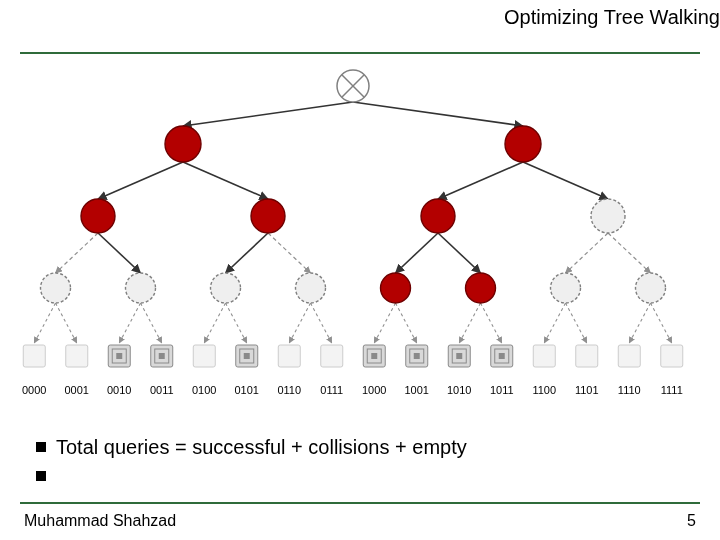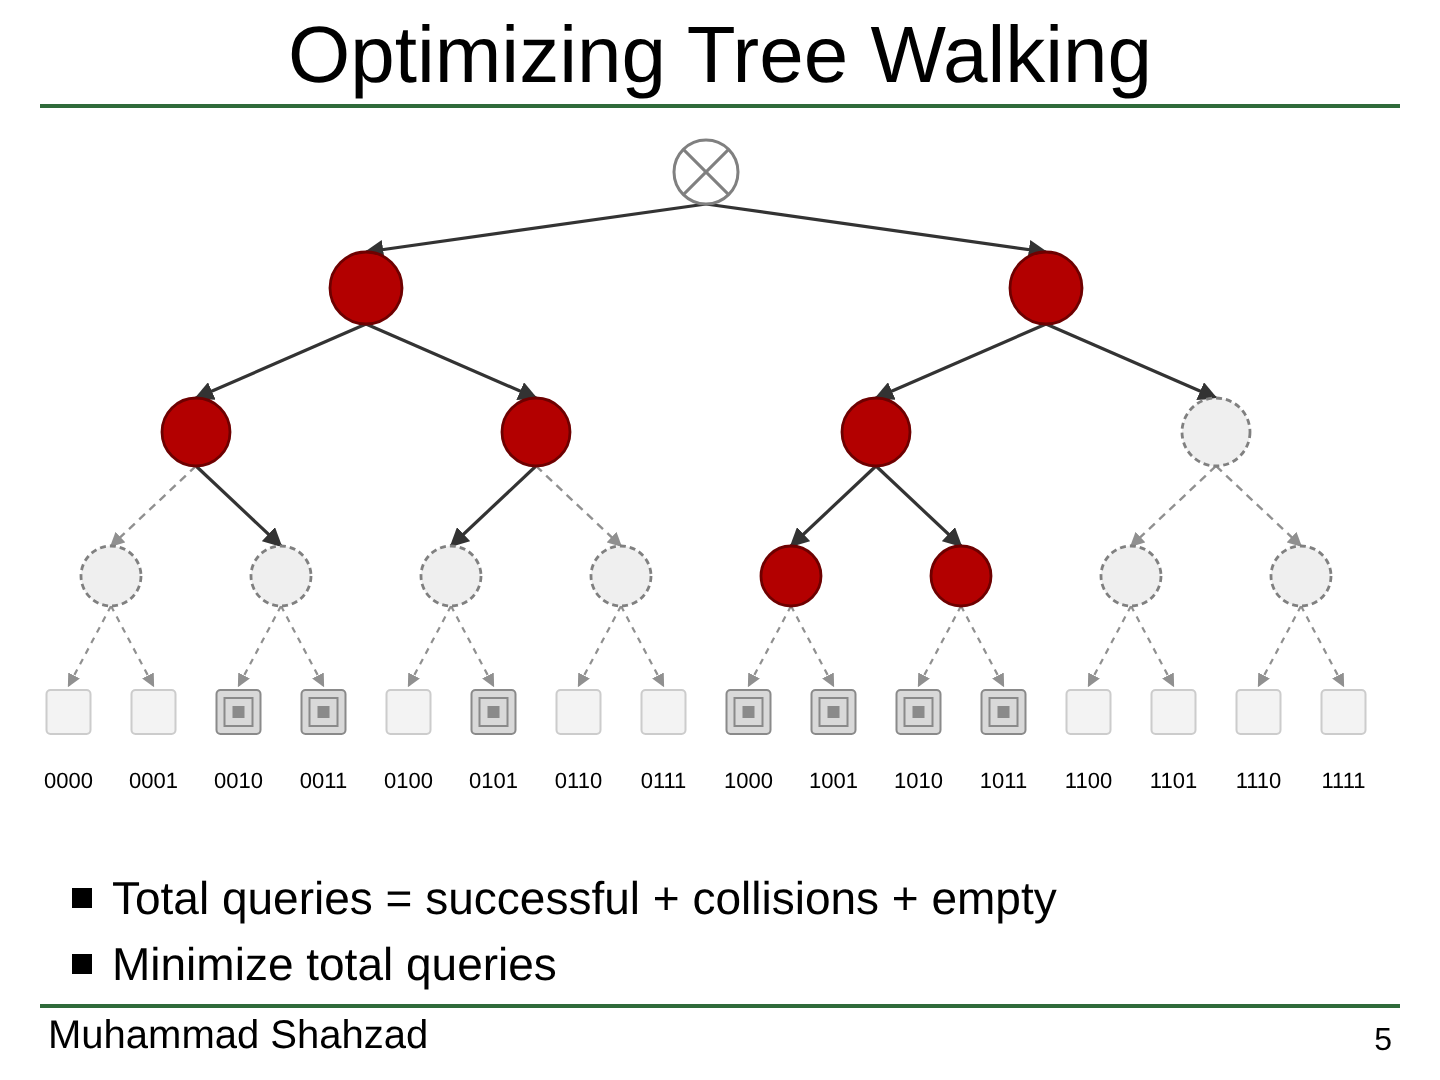--- a/index.html
+++ b/index.html
@@ -7,53 +7,53 @@
     margin: 0; padding: 0;
     width: 720px; height: 540px;
     font-family: Arial, Helvetica, sans-serif;
     background: #fff;
     color: #000;
   }
   .slide { position: relative; width: 720px; height: 540px; }
   .title {
     position: absolute;
     top: 6px; left: 0; right: 0;
-    text-align: center;
-    font-size: 40px;
+    text-align: right;
+    font-size: 20px;
     font-weight: 400;
   }
   .hr-top {
     position: absolute;
     left: 20px; right: 20px; top: 52px;
     border-top: 2px solid #2f6b3a;
   }
   .tree-wrap {
     position: absolute;
     left: 13px; top: 66px;
     width: 680px; height: 350px;
   }
   svg.tree { width: 680px; height: 350px; }
 
   .bullets {
     position: absolute;
     left: 36px; top: 432px; right: 36px;
-    font-size: 23px;
+    font-size: 20px;
     line-height: 1.35;
   }
   .bullets .row { margin: 2px 0; }
   .sq { display: inline-block; width: 10px; height: 10px; background: #000; margin-right: 10px; vertical-align: middle; position: relative; top: -2px;}
   .hr-bot {
     position: absolute;
     left: 20px; right: 20px; bottom: 36px;
     border-top: 2px solid #2f6b3a;
   }
   .footer-left {
     position: absolute;
     left: 24px; bottom: 10px;
-    font-size: 20px;
+    font-size: 16px;
   }
   .footer-right {
     position: absolute;
     right: 24px; bottom: 10px;
     font-size: 16px;
   }
 
   
   .leaf-label { font-size: 11px; font-family: Arial, sans-serif; }
 </style>
@@ -197,19 +197,19 @@
         <text x="488.75" y="328" text-anchor="middle" class="leaf-label">1011</text>
         <text x="531.25" y="328" text-anchor="middle" class="leaf-label">1100</text>
         <text x="573.75" y="328" text-anchor="middle" class="leaf-label">1101</text>
         <text x="616.25" y="328" text-anchor="middle" class="leaf-label">1110</text>
         <text x="658.75" y="328" text-anchor="middle" class="leaf-label">1111</text>
       </svg>
   </div>
 
   <div class="bullets">
     <div class="row"><span class="sq"></span><span>Total queries = successful + collisions + empty</span></div>
-    <div class="row"><span class="sq"></span><span>Minimize total queries</span></div>
+    <div class="row"><span class="sq"></span></div>
   </div>
 
   <div class="hr-bot"></div>
   <div class="footer-left">Muhammad Shahzad</div>
   <div class="footer-right">5</div>
 </div>
 
 </body></html>

